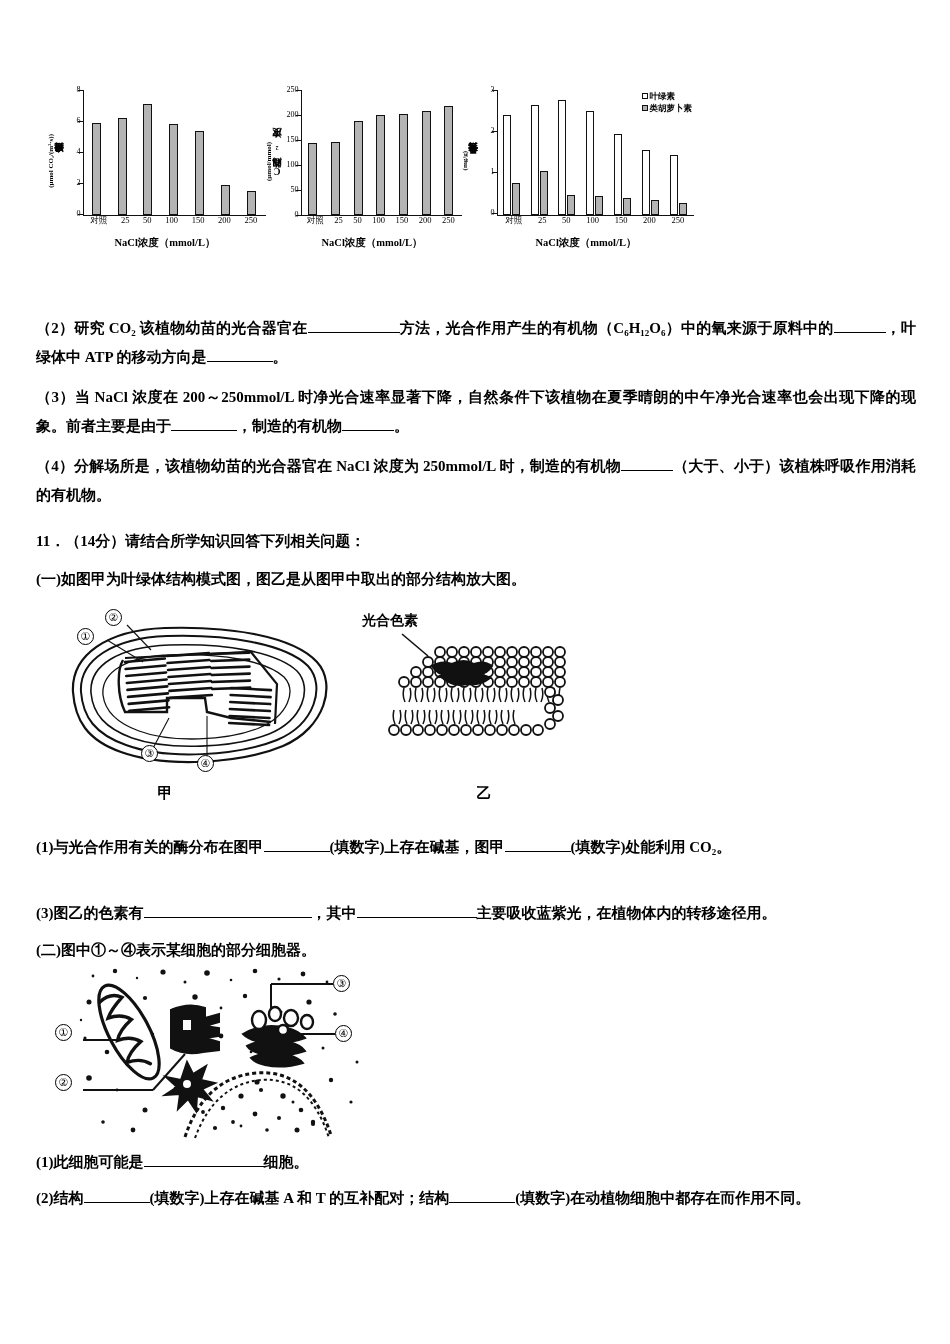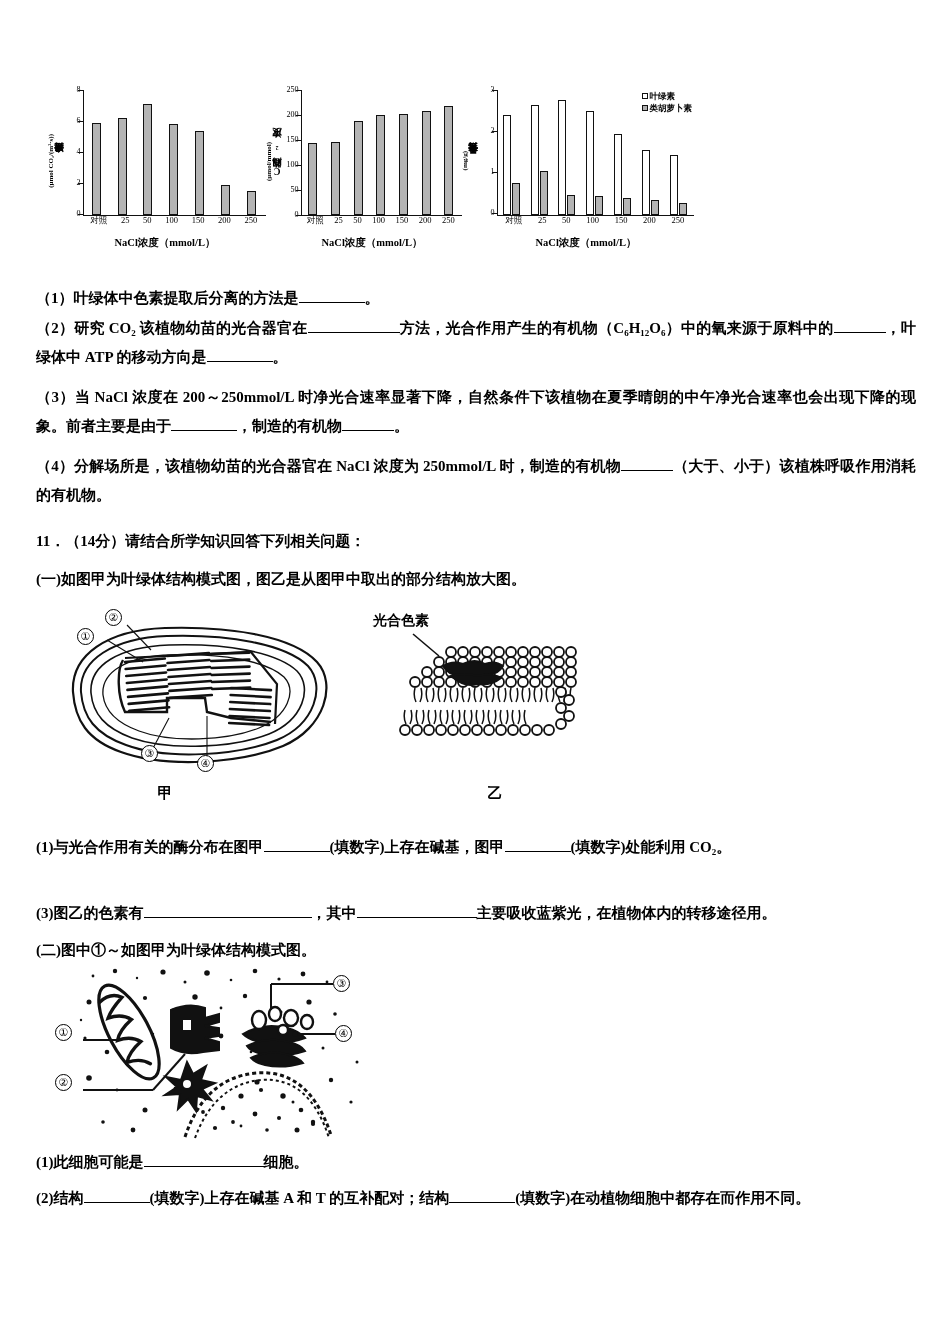--- a/index.html
+++ b/index.html
@@ -115,21 +115,21 @@
   }
   .blank { display: inline-block; border-bottom: 1.2px solid #000; vertical-align: baseline; }
   .b-sm { width: 52px; }
   .b-md { width: 66px; }
   .b-lg { width: 92px; }
   .b-xl { width: 120px; }
   .b-xxl { width: 168px; }
   .fig-cap { text-align: center; font-size: 15px; font-weight: bold; margin-top: 4px; }
 
   .chloro-wrap { position: absolute; left: 55px; top: 600px; width: 300px; height: 215px; }
-  .thyl-wrap   { position: absolute; left: 355px; top: 600px; width: 290px; height: 215px; }
+  .thyl-wrap   { position: absolute; left: 344px; top: 600px; width: 290px; height: 215px; }
   .organ-wrap  { position: absolute; left: 45px; top: 962px; width: 340px; height: 185px; }
 
   .label-num {
     position: absolute;
     width: 17px; height: 17px; border: 1.3px solid #000; border-radius: 50%;
     font-size: 11px; line-height: 14px; text-align: center;
     font-family: "Liberation Serif", serif; font-weight: normal;
     background: #fff;
   }
   .pigment-label {
@@ -354,23 +354,20 @@
             <span>150</span>
             <span>200</span>
             <span>250</span>
           </div>
         </div>
       </div>
       <div class="xlab">NaCl浓度（mmol/L）</div>
     </div>
   </div>
 
-  <div class="qtext" style="top:284px;">
-    <span>（1）</span><span>叶绿体中色素提取后分离的方法是</span><span class="blank b-md"></span><span>。</span>
-  </div>
 
   <div class="qtext" style="top:314px;">
     <span>（2）</span><span>研究 CO₂ 该植物幼苗的光合器官在</span><span class="blank b-lg"></span><span>方法，光合作用产生的有机物（C₆H₁₂O₆）中的氧来源于原料中的</span><span class="blank b-sm"></span><span>，叶绿体中 ATP 的移动方向是</span><span class="blank b-md"></span><span>。</span>
   </div>
 
   <div class="qtext" style="top:383px;">
     <span>（3）</span><span>当 NaCl 浓度在 200～250mmol/L 时净光合速率显著下降，自然条件下该植物在夏季晴朗的中午净光合速率也会出现下降的现象。前者主要是由于</span><span class="blank b-md"></span><span>，制造的有机物</span><span class="blank b-sm"></span><span>。</span>
   </div>
 
   <div class="qtext" style="top:452px;">
@@ -579,21 +576,21 @@
   <div class="qtext" style="top:833px;">
     <span>(1)与光合作用有关的酶分布在图甲</span><span class="blank b-md"></span><span>(填数字)上存在碱基，图甲</span><span class="blank b-md"></span><span>(填数字)处能利用 CO₂。</span>
   </div>
 
 
   <div class="qtext" style="top:899px;">
     <span>(3)图乙的色素有</span><span class="blank b-xxl"></span><span>，其中</span><span class="blank b-xl"></span><span>主要吸收蓝紫光，在植物体内的转移途径用。</span>
   </div>
 
   <div class="qtext" style="top:936px;">
-    <span>(二)</span><span>图中①～如图甲为叶绿体结构模式图。</span>
+    <span>(二)</span><span>图中①～④表示某细胞的部分细胞器。</span>
   </div>
 
   <div class="organ-wrap">
     <svg width="340" height="180" viewBox="0 0 340 180">
 
       <g fill="#111">
         <circle cx="48" cy="14" r="1.4"></circle>
           <circle cx="70" cy="9" r="2.2"></circle>
           <circle cx="92" cy="16" r="1.2"></circle>
         <circle cx="118" cy="10" r="2.6"></circle>

